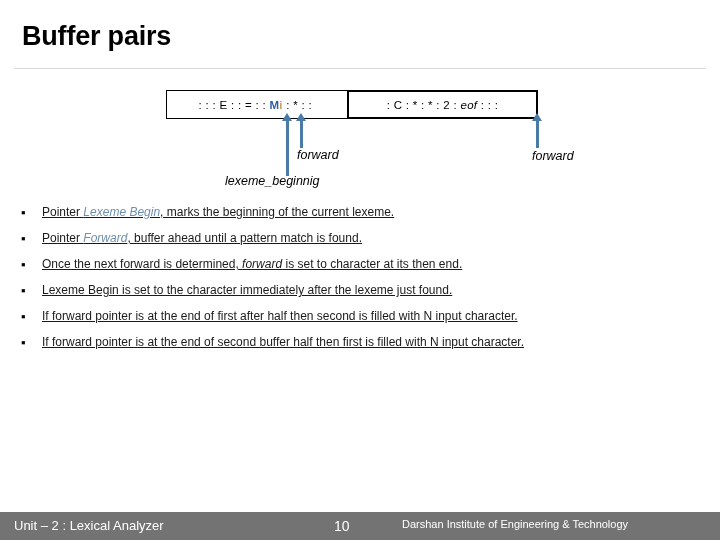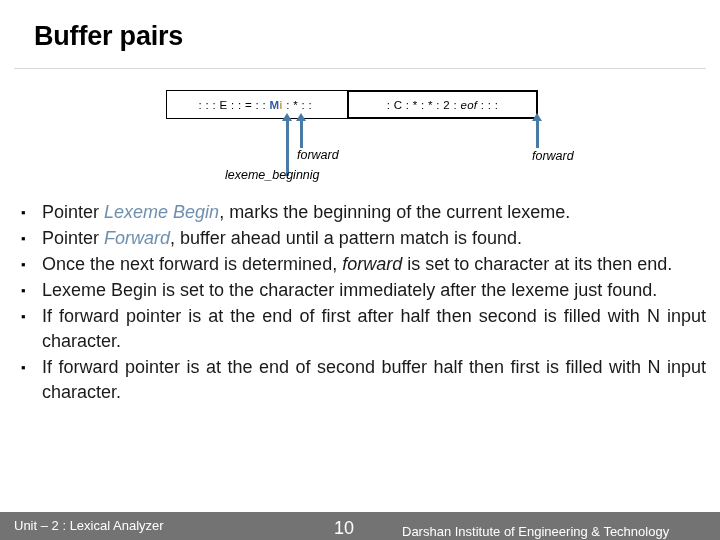--- a/index.html
+++ b/index.html
@@ -18,21 +18,20 @@
   
   .slide-title {
     position: absolute;
     left: 22px;
     top: 22px;
     font-size: 27px;
     font-weight: bold;
     color: #000000;
     letter-spacing: -0.2px;
     line-height: 1.1;
-    margin-left: 12px;
   }
   .title-rule {
     position: absolute;
     left: 14px;
     top: 68px;
     width: 692px;
     height: 1px;
     background: #d9d9d9;
   }
 
@@ -100,21 +99,21 @@
 
   .diag-label {
     position: absolute;
     font-size: 12.5px;
     font-style: italic;
     color: #000;
     white-space: nowrap;
   }
   .diag-label.forward-left  { left: 297px; top: 148px; }
   .diag-label.forward-right { left: 532px; top: 149px; }
-  .diag-label.lexeme-begin  { left: 225px; top: 168px; }
+  .diag-label.lexeme-begin  { left: 225px; top: 174px; }
 
   
   .bullets {
     position: absolute;
     left: 16px;
     top: 200px;
     width: 690px;
   }
   .bullet-item {
     display: flex;
@@ -126,25 +125,26 @@
     width: 26px;
     font-size: 13px;
     line-height: 25px;
     color: #000;
     text-align: left;
     padding-left: 5px;
     box-sizing: border-box;
   }
   .bullet-text {
     flex: 1 1 auto;
-    font-size: 18px;
+    font-size: 12px;
     line-height: 25px;
     color: #1a1a1a;
     text-align: justify;
     text-justify: inter-word;
+    text-decoration: underline;
   }
   .hl { color: #6e8fae; font-style: italic; }
   .it { font-style: italic; }
 
   
   .footer {
     position: absolute;
     left: 0;
     top: 512px;
     width: 720px;
@@ -156,27 +156,27 @@
     position: absolute;
     left: 14px;
     top: 6px;
     font-size: 13px;
     white-space: nowrap;
   }
   .footer-page {
     position: absolute;
     left: 334px;
     top: 6px;
-    font-size: 18px;
+    font-size: 14px;
   }
   .footer-right {
     position: absolute;
     left: 402px;
-    top: 12px;
-    font-size: 13px;
+    top: 6px;
+    font-size: 11px;
     white-space: nowrap;
   }
 </style>
 </head>
 <body>
 
 <div class="slide-title">Buffer pairs</div>
 <div class="title-rule"></div>
 
 <div class="diagram">

